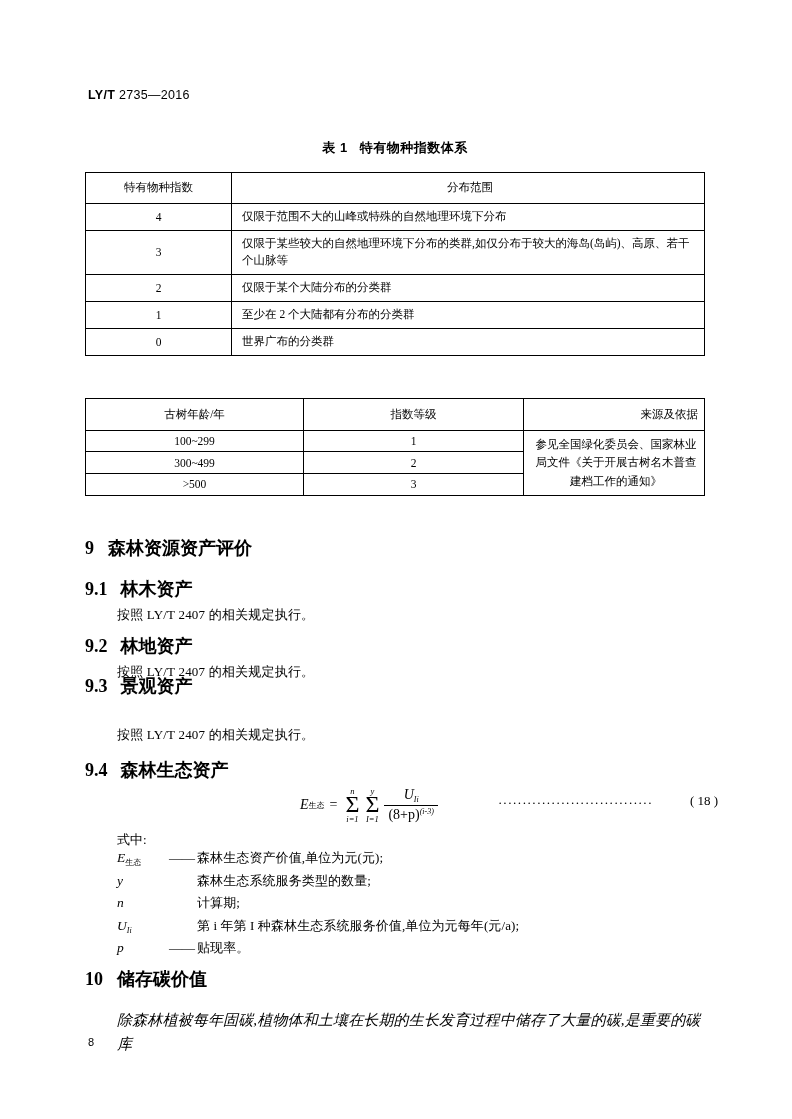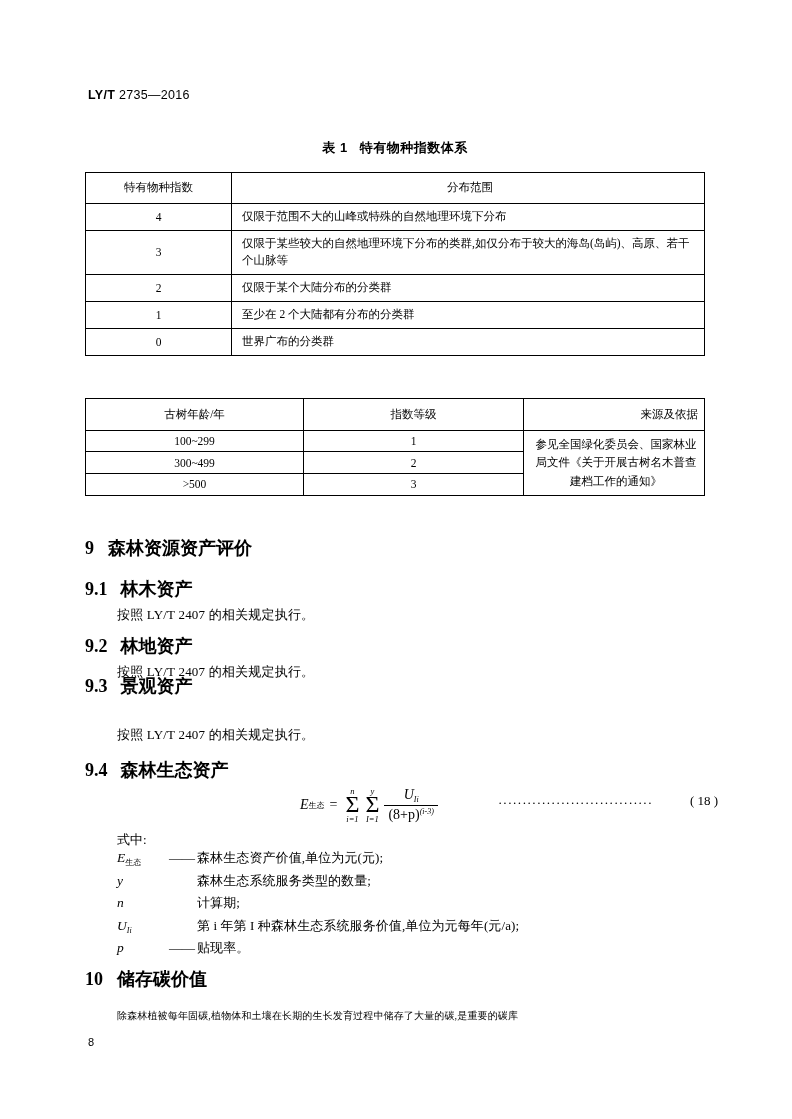--- a/index.html
+++ b/index.html
@@ -110,23 +110,24 @@
     position: absolute;
     left: 117px;
     font-size: 13px;
     letter-spacing: 0.2px;
     white-space: nowrap;
   }
   .body-para-wide {
     position: absolute;
     left: 117px;
     width: 590px;
-    font-size: 10px;
+    font-size: 15px;
     letter-spacing: 0.15px;
     line-height: 1.6;
+    font-style: italic;
   }
 
   
   .formula-row {
     position: absolute;
     left: 85px;
     width: 620px;
     top: 783px;
     height: 46px;
   }

